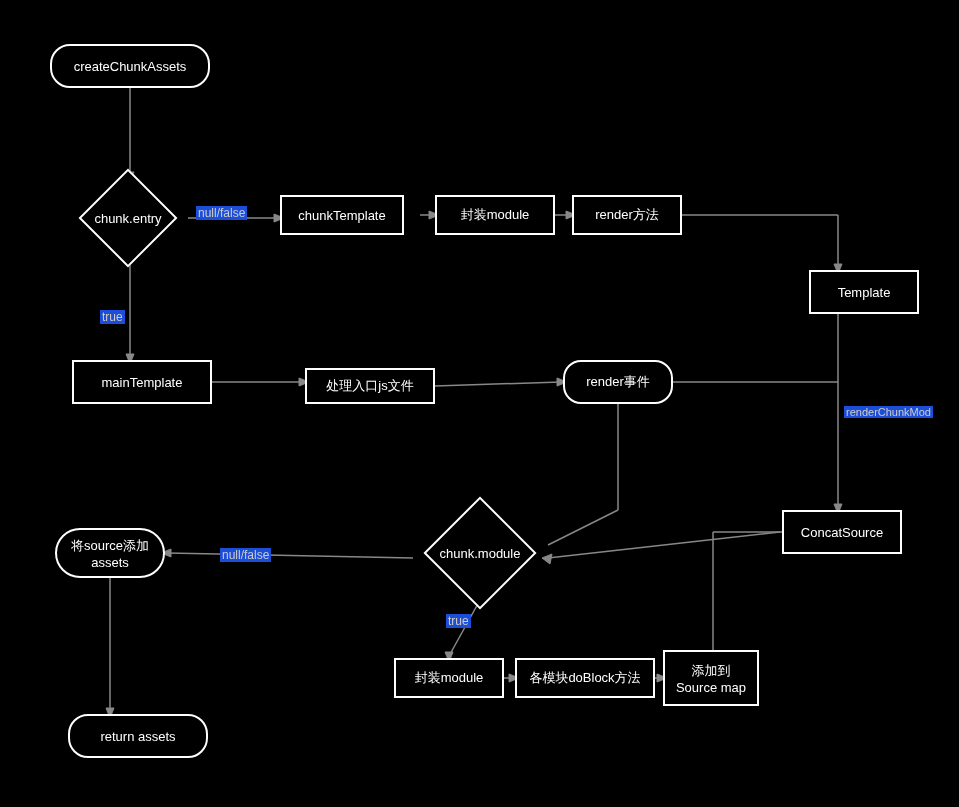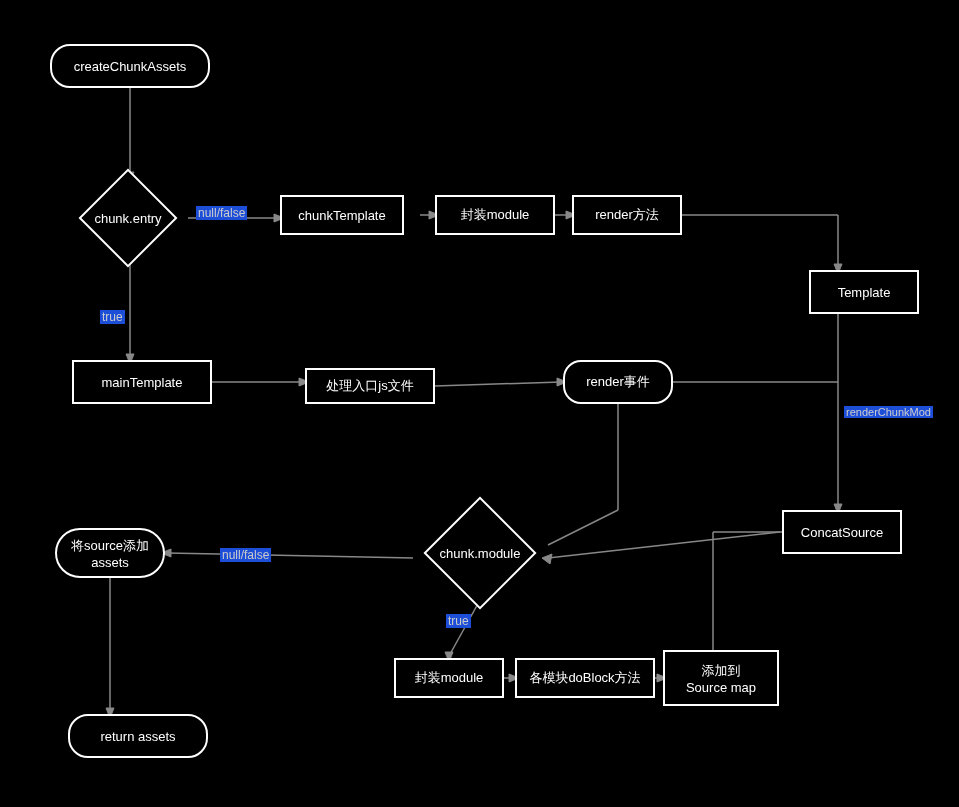--- a/index.html
+++ b/index.html
@@ -177,21 +177,21 @@
 
   <div class="node" style="left:55px; top:528px; width:110px; height:50px; white-space: pre-line; border-radius: 25px;">将source添加
 assets</div>
 
   <div class="node" style="left:782px; top:510px; width:120px; height:44px;">ConcatSource</div>
 
   <div class="node" style="left:394px; top:658px; width:110px; height:40px;">封装module</div>
 
   <div class="node" style="left:515px; top:658px; width:140px; height:40px;">各模块doBlock方法</div>
 
-  <div class="node" style="left:663px; top:650px; width:116px; height:56px; white-space: pre-line;">添加到
+  <div class="node" style="left:663px; top:650px; width:96px; height:56px; white-space: pre-line;">添加到
 Source map</div>
 
   <div class="node node-rounded" style="left:68px; top:714px; width:140px; height:44px;">return assets</div>
 
   <div class="edge-label" style="left:196px; top:206px;">null/false</div>
 
   <div class="edge-label" style="left:100px; top:310px;">true</div>
 
   <div class="edge-label" style="left:220px; top:548px;">null/false</div>
 

